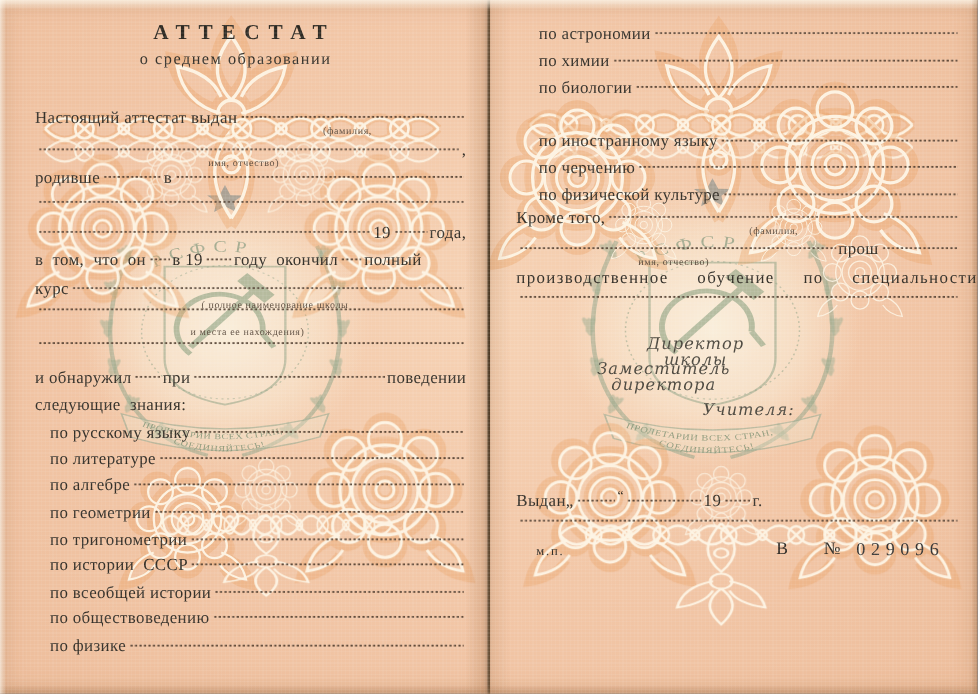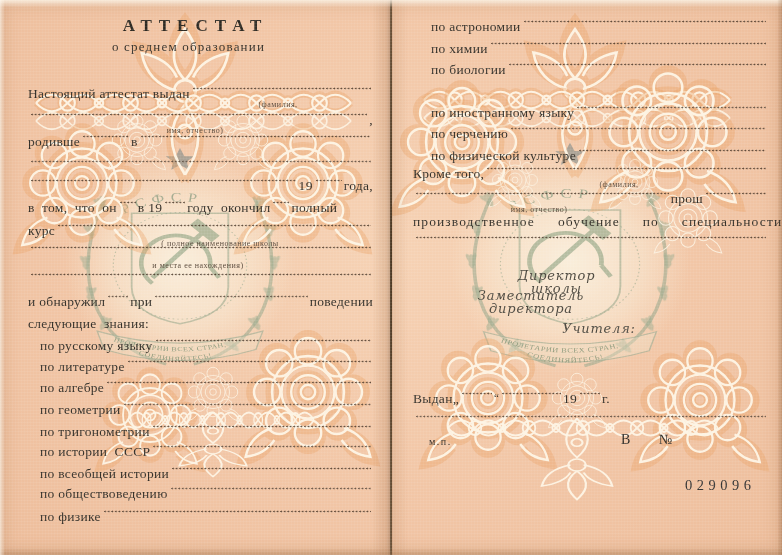--- a/index.html
+++ b/index.html
@@ -14,21 +14,21 @@
     background-image:
       repeating-linear-gradient(0deg, rgba(255,255,255,.12) 0 1px, rgba(255,255,255,0) 1px 3px),
       repeating-linear-gradient(90deg, rgba(255,255,255,.10) 0 1px, rgba(255,255,255,0) 1px 3px);
   }
   .art{position:absolute;left:0;top:0;z-index:1;}
   .lw{stroke:#fdf5e5;stroke-width:2;opacity:.95;fill:none;}
   .lw2{stroke:#fdf5e5;stroke-width:1.6;opacity:.85;fill:none;}
   .lo{stroke:#eba368;stroke-width:5.5;opacity:.38;fill:none;}
   .page{position:absolute;top:0;height:555px;width:391px;z-index:2;}
   .pl{left:0;} .pr{left:391px;}
-  .row{position:absolute;left:28px;right:18px;display:flex;align-items:flex-start;
+  .row{position:absolute;left:28px;right:18px;display:flex;align-items:center;
        font-size:13.5px;line-height:1;color:#332f28;letter-spacing:.3px;}
   .pr .row{left:22px;right:14px;}
   .row.ind{left:40px;}
   .t{white-space:pre;flex:0 0 auto;}
   .dl{flex:1 1 auto;height:3px;margin:0 2px 1px 3px;
       background-image:radial-gradient(circle at 1.2px 1.5px, rgba(72,54,40,.85) .7px, rgba(72,54,40,0) 1.15px);
       background-size:3.6px 3px;background-repeat:repeat-x;background-position:0 100%;}
   .dl.s16{flex:0 0 16px;} .dl.s20{flex:0 0 20px;} .dl.s26{flex:0 0 26px;}
   .dl.s30{flex:0 0 30px;} .dl.s46{flex:0 0 46px;} .dl.s60{flex:0 0 60px;}
   .cap{position:absolute;font-size:8px;color:#5a4a3c;letter-spacing:.5px;text-align:center;line-height:1;}
@@ -36,21 +36,21 @@
          font-size:17px;font-weight:bold;letter-spacing:7px;color:#2d2922;}
   .subtitle{position:absolute;top:39px;left:0;right:14px;text-align:center;
             font-size:13px;letter-spacing:1.2px;color:#332f28;}
   .script{position:absolute;font-style:italic;font-family:"DejaVu Serif",serif;
           font-size:13px;color:#4c483f;letter-spacing:.8px;text-align:center;line-height:1;}
   .wide{word-spacing:7px;letter-spacing:1.1px;}
   .qc{margin:0 0 6px 0;font-size:11px;}
   .abs{position:absolute;line-height:1;color:#2f2c27;text-align:right;}
   .mp{font-size:10px;letter-spacing:1.5px;}
   .ser{font-size:14px;}
-  .num{font-size:14.5px;letter-spacing:4.5px;color:#333;margin-top:45px;}
+  .num{font-size:14.5px;letter-spacing:4.5px;color:#333;}
   .foldshadow{position:absolute;top:0;bottom:0;left:372px;width:36px;z-index:3;pointer-events:none;
     background:linear-gradient(90deg, rgba(140,90,50,0), rgba(140,90,50,.20) 40%, rgba(85,55,30,.30) 50%, rgba(150,100,60,.14) 60%, rgba(150,100,60,0));}
   .fold{position:absolute;top:0;bottom:0;left:390px;width:2px;z-index:4;
     background:linear-gradient(#6b5137, #4a3722 45%, #6b5137);}
   .edge{position:absolute;z-index:5;pointer-events:none;}
   .edge.top{left:0;right:0;top:0;height:8px;background:linear-gradient(rgba(253,245,231,.85), rgba(253,245,231,0));}
   .edge.bottom{left:0;right:0;bottom:0;height:7px;background:linear-gradient(rgba(120,80,45,0), rgba(150,105,65,.30));}
   .edge.left{left:0;top:0;bottom:0;width:5px;background:linear-gradient(90deg, rgba(255,250,240,.65), rgba(255,250,240,0));}
   .edge.right{right:0;top:0;bottom:0;width:5px;background:linear-gradient(270deg, rgba(120,80,45,.28), rgba(120,80,45,0));}
 </style>

